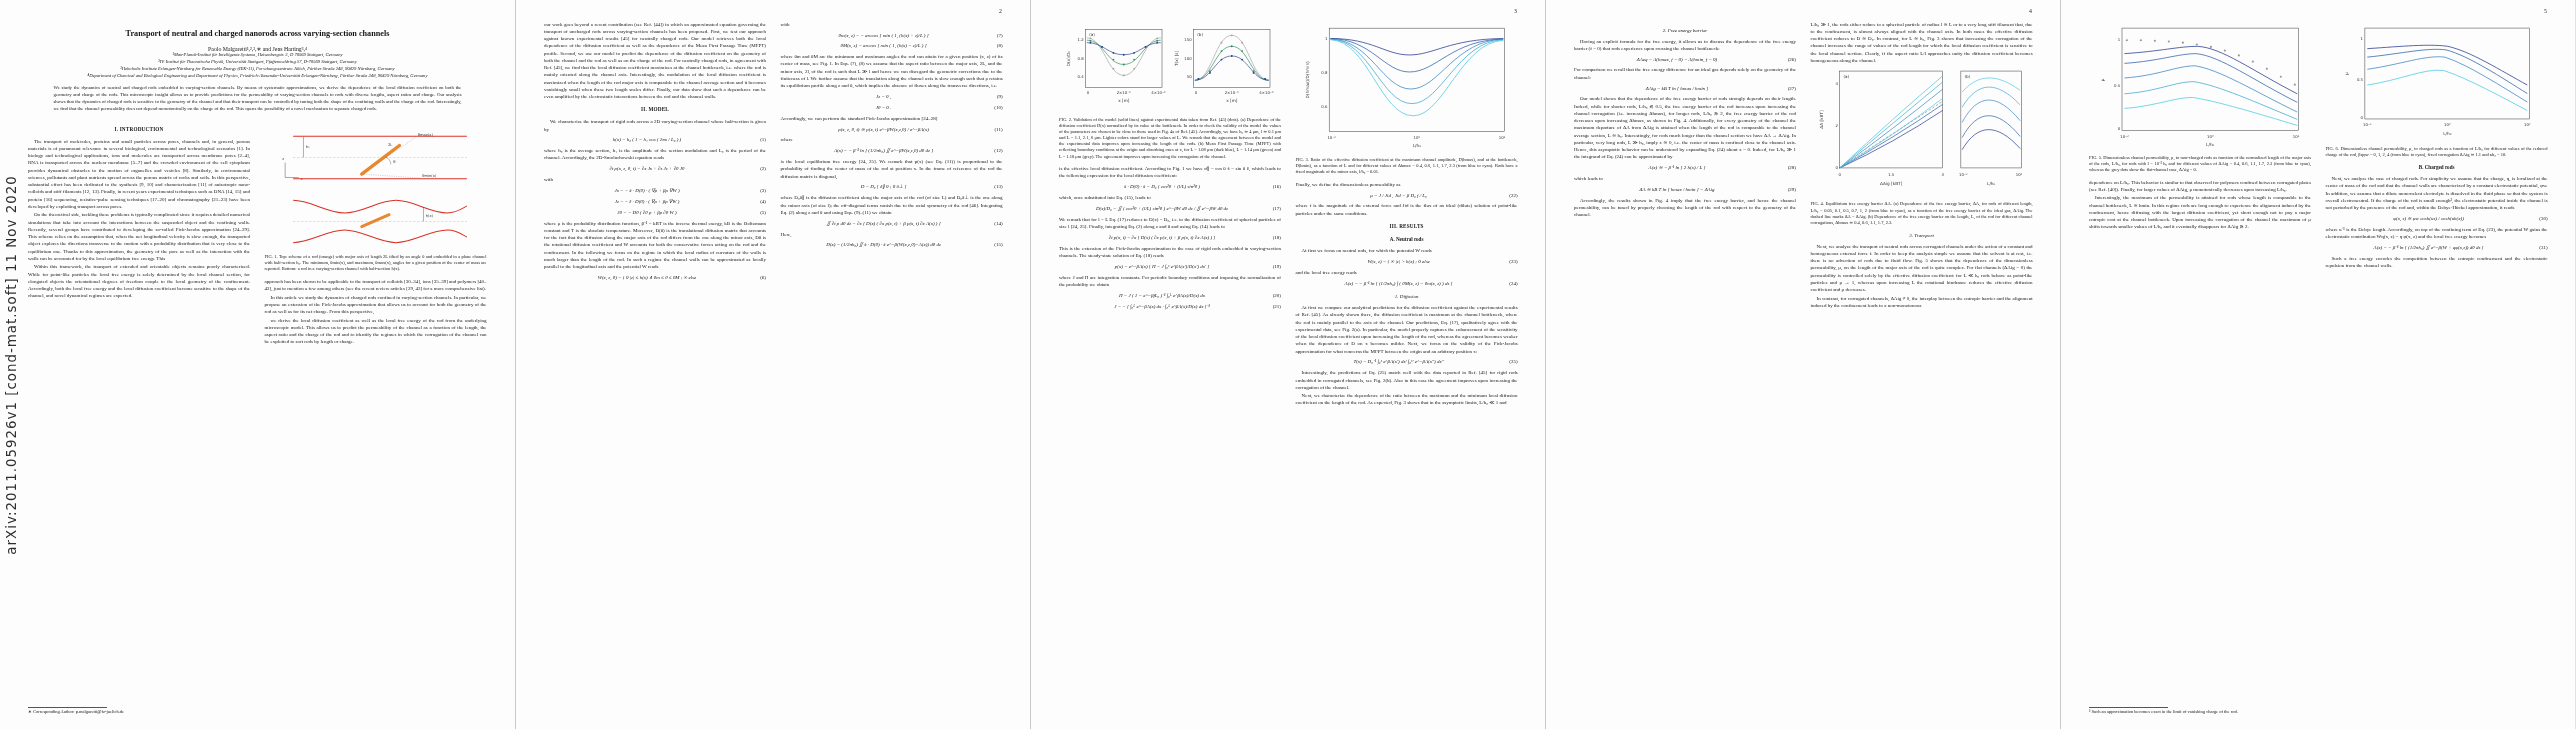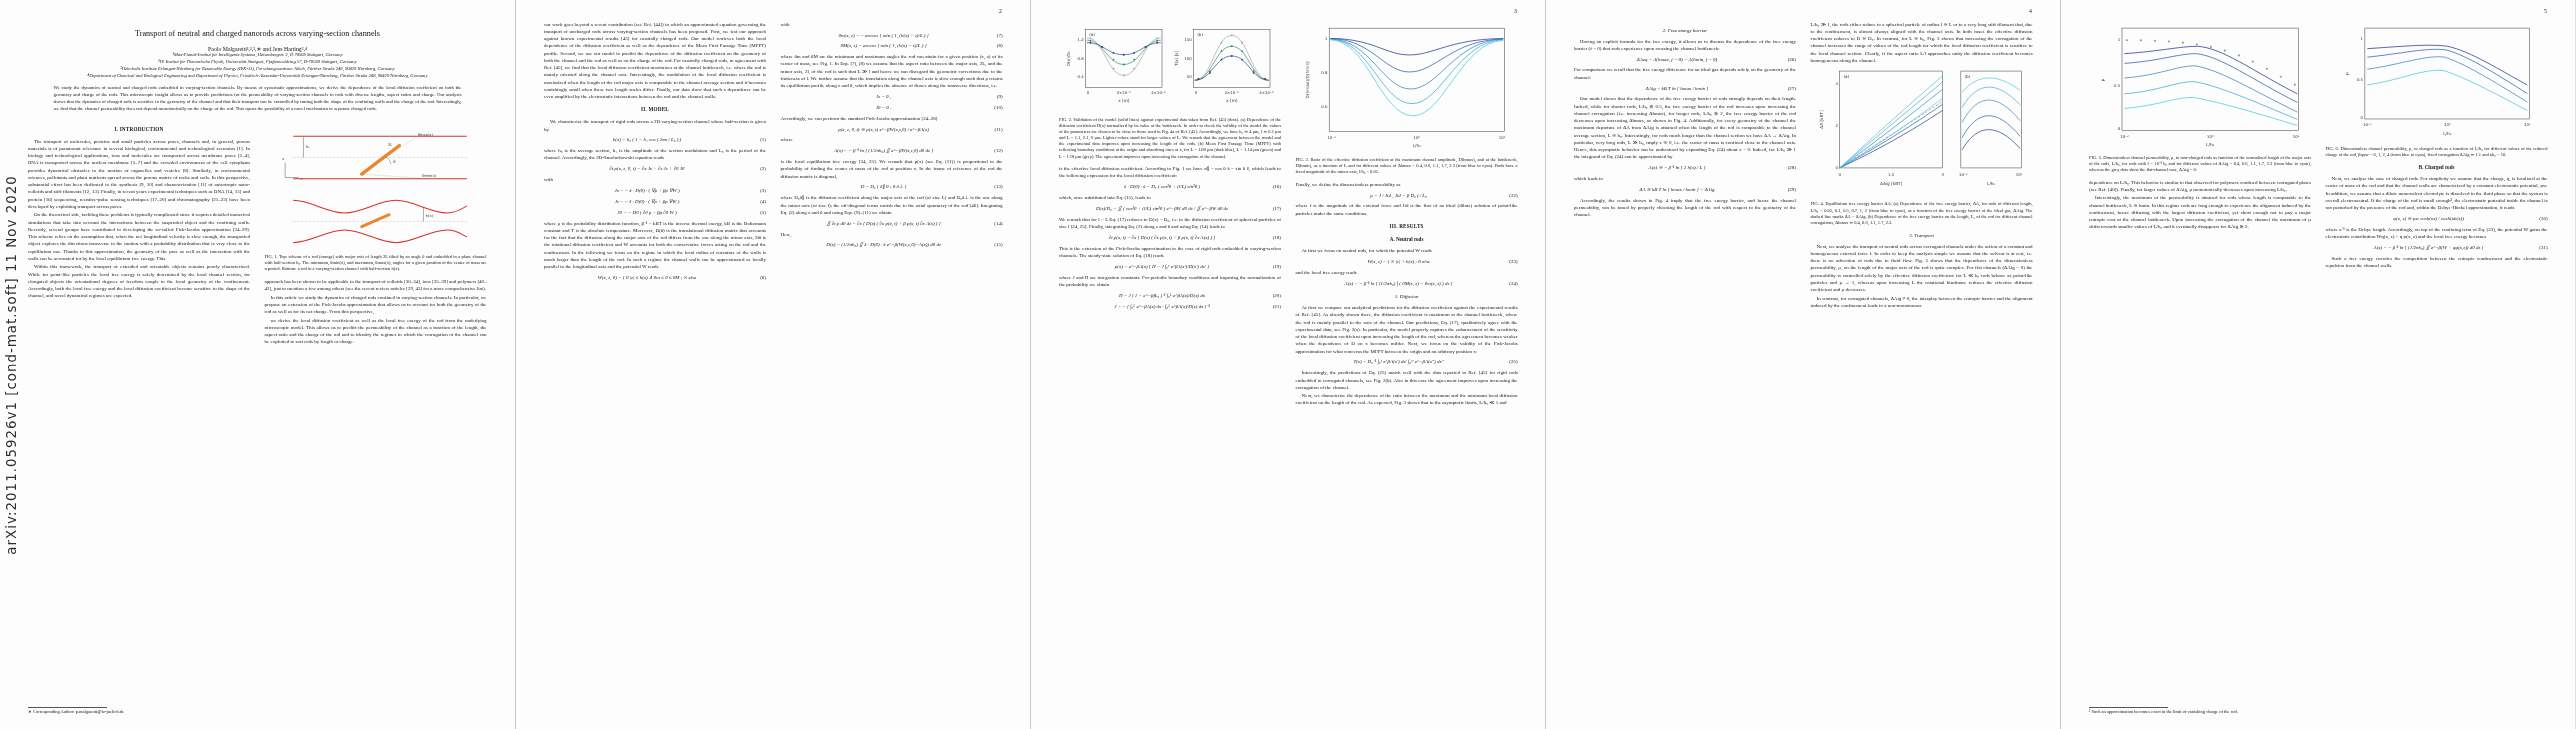--- a/index.html
+++ b/index.html
@@ -3,21 +3,21 @@
 <meta charset="utf-8">
 <style>
   *{margin:0;padding:0;box-sizing:border-box}
   html,body{width:2576px;height:729px}
   body{background:#e2e2e2;font-family:"Liberation Serif",serif;color:#151515}
   .spread{display:flex;width:2576px;height:729px}
   .page{position:relative;flex:none;width:515px;height:729px;background:#fdfdfd;padding:20.7px 28px 16px;overflow:hidden}
   .page + .page{border-left:0.6px solid #c9c9c9}
   .pagenum{position:absolute;top:8px;right:28px;font-size:5.8px;color:#222}
   .front{margin-bottom:7.3px}
-  .title{text-align:center;font-size:8.2px;font-weight:normal;margin:8.5px 35px 0;line-height:1.3}
+  .title{text-align:center;font-size:8.2px;font-weight:bold;margin:8.5px 35px 0;line-height:1.3}
   .authors{text-align:center;font-size:5.8px;margin-top:6px}
   .affil{text-align:center;font-style:italic;font-size:4.6px;line-height:1.5;margin:0 24px}
   .abstract{margin:6px 25.5px 0;font-size:4.8px;line-height:1.42;text-align:justify}
   .cols{display:flex;gap:14.6px;align-items:flex-start}
   .col{flex:none;width:222px;font-size:5px;line-height:1.45;text-align:justify}
   .p{text-indent:6px;margin-bottom:1.2px}
   .pnoind{text-indent:0;margin-bottom:1.2px}
   .h1{font-weight:bold;text-align:center;font-size:5.2px;letter-spacing:0.2px;margin:6px 0 4.3px}
   .h2{font-weight:bold;text-align:center;font-size:5.1px;margin:6px 0 3.6px}
   .h3{font-style:italic;text-align:center;font-size:5px;margin:6px 0 3.6px}

